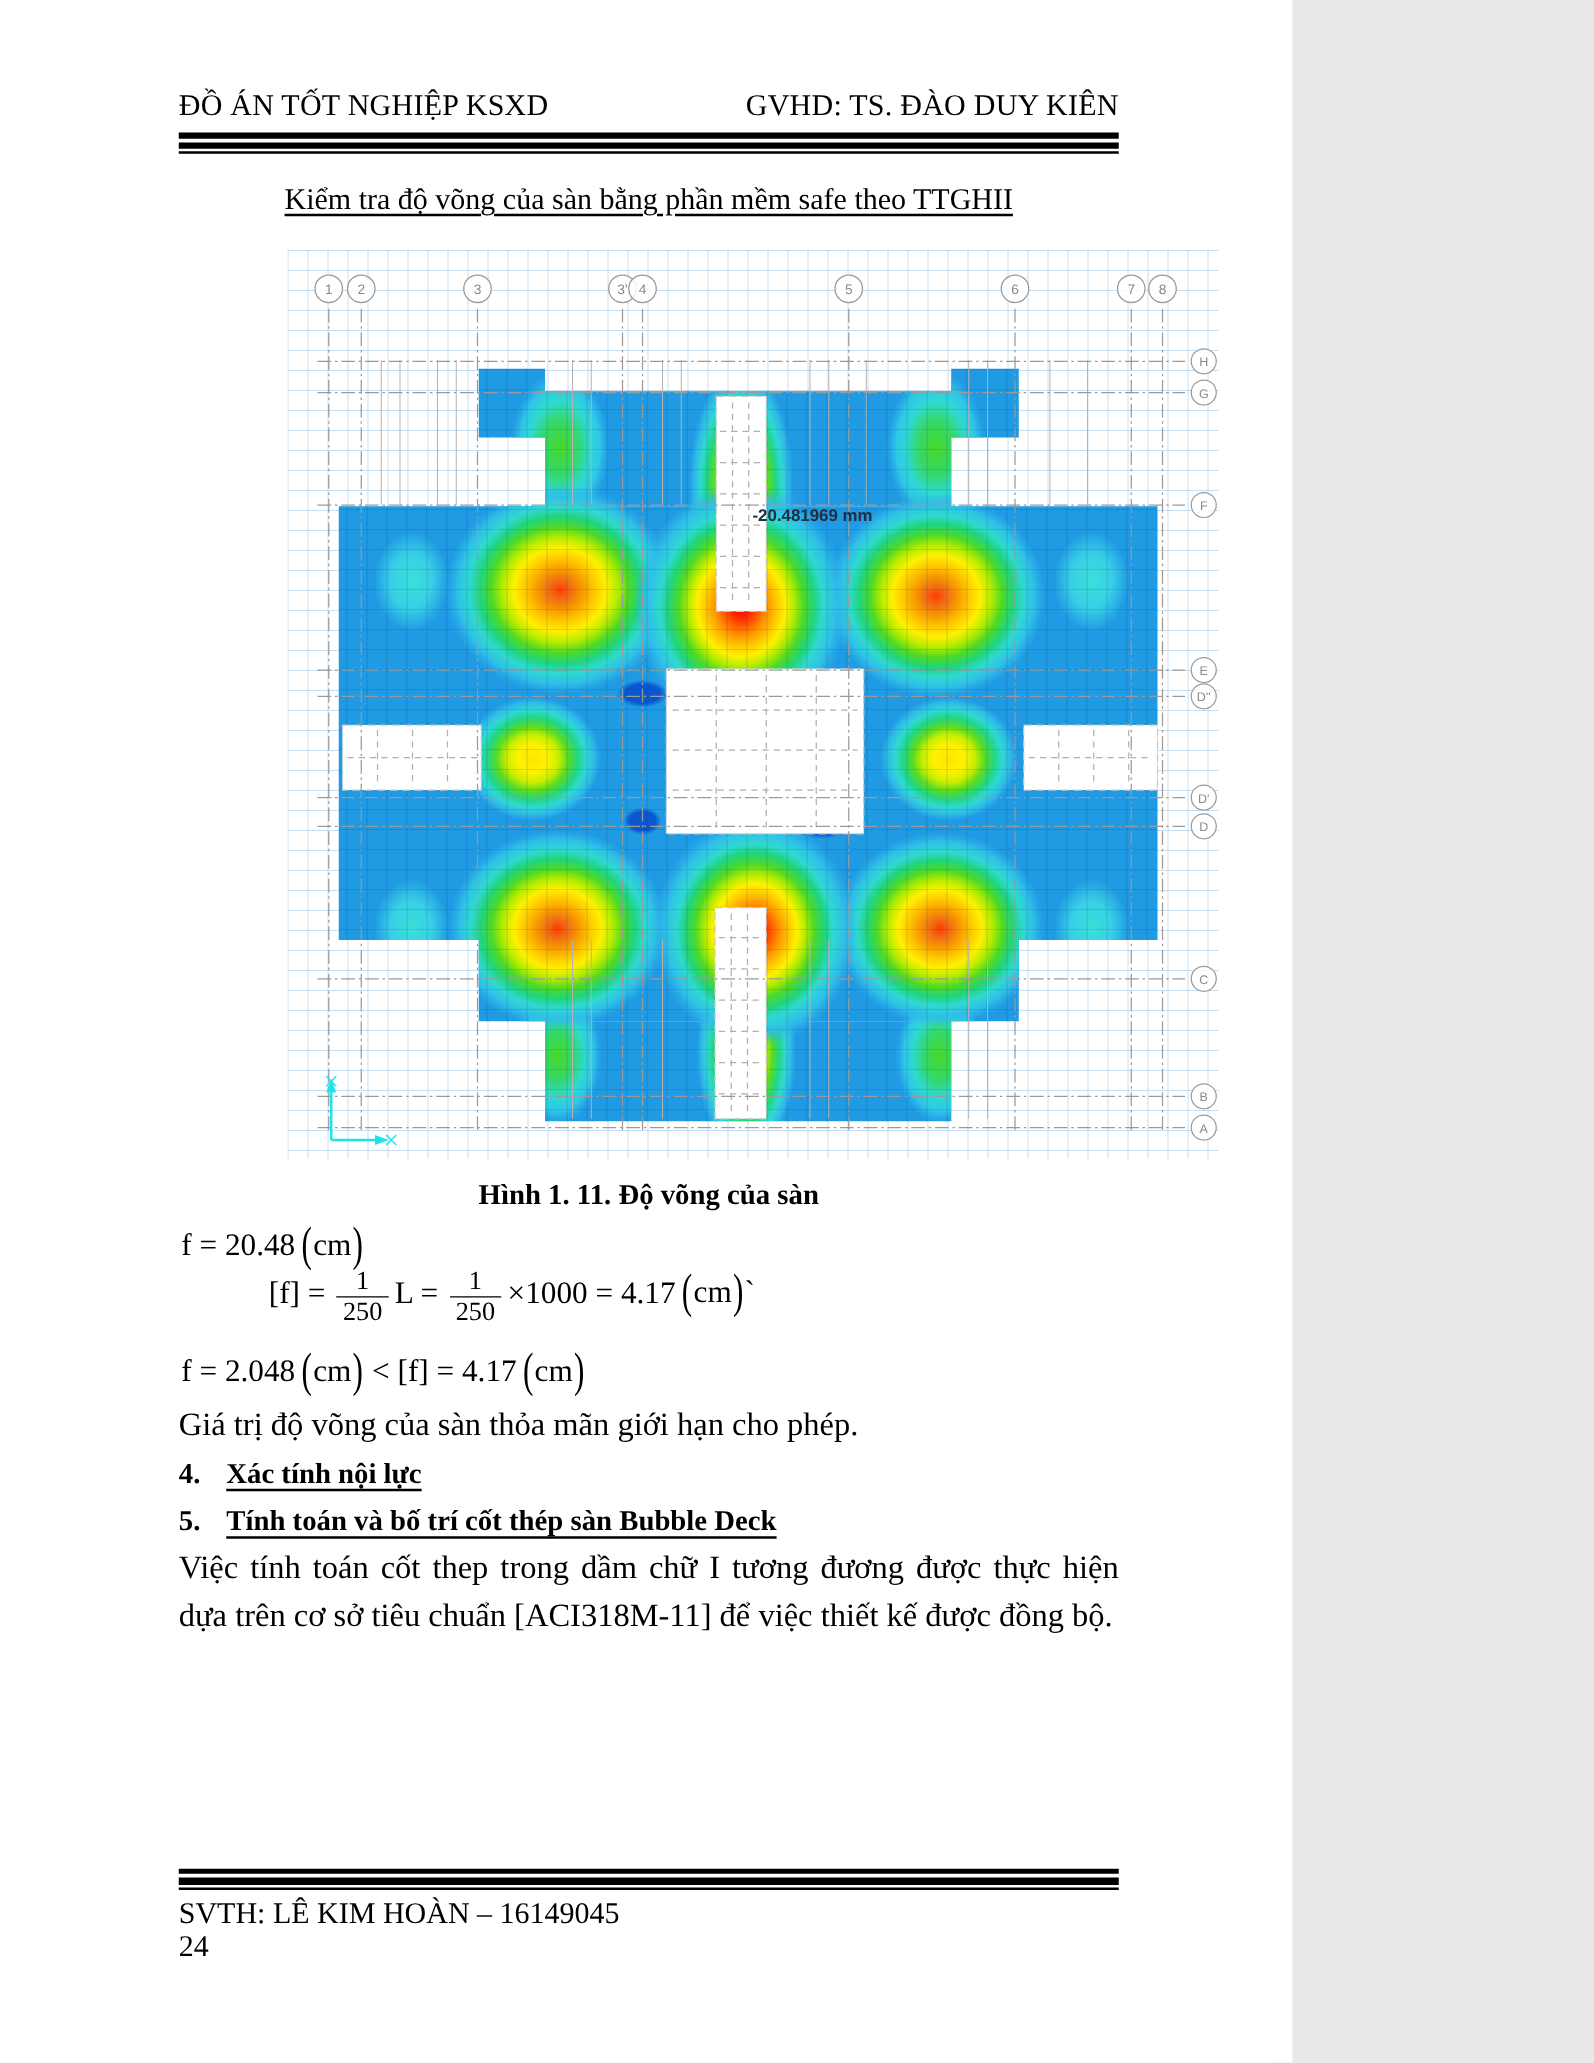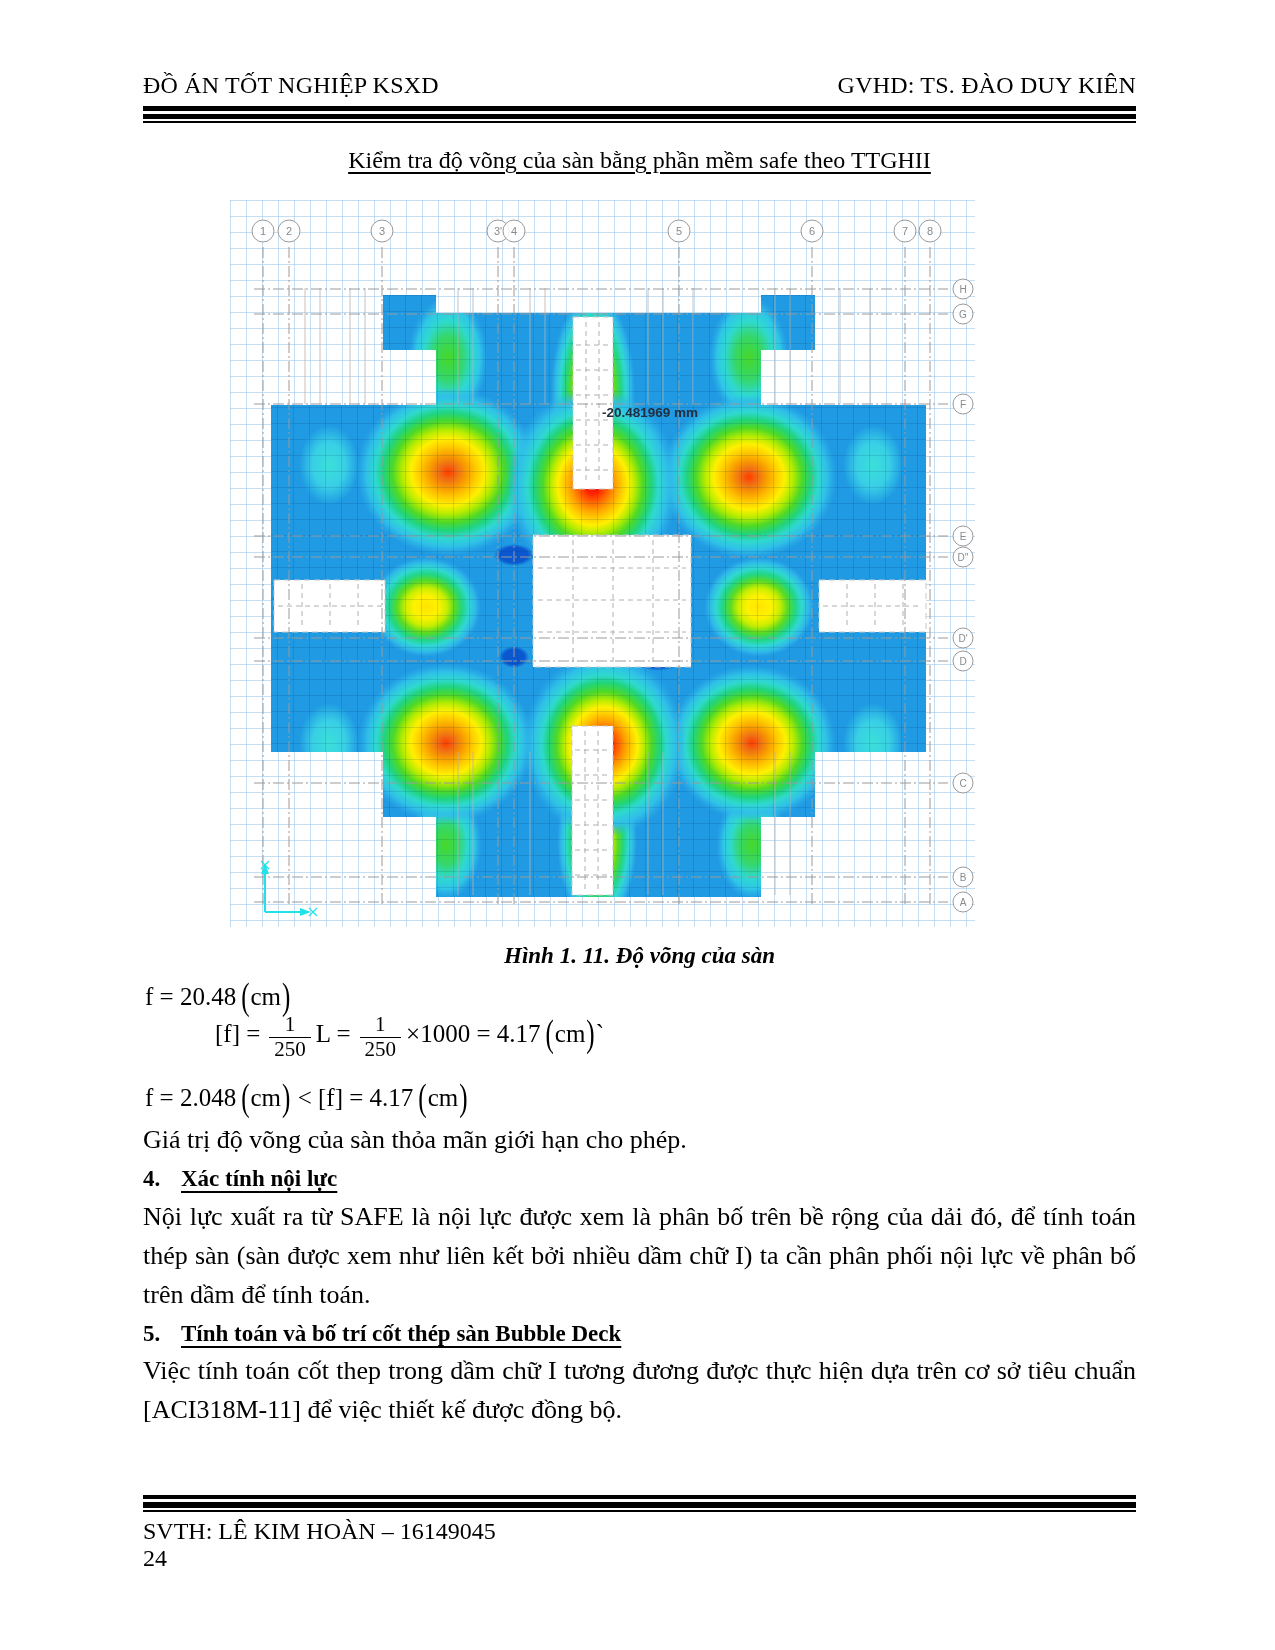--- a/index.html
+++ b/index.html
@@ -1,37 +1,37 @@
 <!DOCTYPE html>
 <html><head>
 <meta charset="utf-8">
 <style>
   html,body{margin:0;padding:0;background:#e8e8e8;}
-  .page{position:relative;width:1275px;height:1650px;background:#ffffff;
+  .page{position:relative;width:1034px;height:1650px;background:#ffffff;
         font-family:"Liberation Serif",serif;color:#000;overflow:hidden;}
   .content{padding:72px 139px 0 143px;}
   .hdr-row{display:flex;justify-content:space-between;align-items:baseline;
            font-size:24px;letter-spacing:.2px;}
   .rule-triple{margin-top:7px;}
   .rule-triple .b1{height:5px;background:#000;}
   .rule-triple .g1{height:3px;}
   .rule-triple .b2{height:5px;background:#000;}
   .rule-triple .g2{height:2px;}
   .rule-triple .b3{height:2px;background:#000;}
   .doc-title{margin-top:24px;text-align:center;font-size:24px;font-weight:normal;}
   .doc-title span{text-decoration:underline;text-decoration-thickness:2px;text-underline-offset:4px;}
 
   
   .fig-wrap{position:relative;margin:26px 0 0 87px;width:745px;height:727px;
      background-color:#fff;
      background-image:linear-gradient(to right, rgba(150,195,232,.55) 1px, transparent 1px),
                       linear-gradient(to bottom, rgba(150,195,232,.55) 1px, transparent 1px);
      background-size:16px 16px;}
   .fig-wrap svg{position:absolute;inset:0;display:block;}
-  .fig-caption{margin-top:16px;text-align:center;font-size:23px;font-weight:bold;font-style:italic;}
+  .fig-caption{margin-top:16px;text-align:center;font-size:23px;font-weight:bold;}
 
   
   .math{font-size:25px;white-space:nowrap;}
   .math .tok{margin-right:4px;}
   .math .paren{display:inline-block;transform:scaleY(1.55);transform-origin:center;
                font-weight:400;margin:0 1px;}
   .frac{display:inline-block;vertical-align:-14px;text-align:center;font-size:21px;
         line-height:1.12;margin:0 5px;}
   .frac .num{display:block;padding:0 5px;}
   .frac .den{display:block;border-top:1.5px solid #000;padding:0 5px;}
@@ -323,21 +323,20 @@
       <span class="tok">f = 2.048</span><span class="paren">(</span><span>cm</span><span class="paren">)</span>
       <span class="tok">&lt; [f] = 4.17</span><span class="paren">(</span><span>cm</span><span class="paren">)</span>
     </div>
 
     <div class="para satisfy">Giá trị độ võng của sàn thỏa mãn giới hạn cho phép.</div>
 
     <div class="sec-head">
       <span class="num">4.</span>
       <span class="txt">Xác tính nội lực</span>
     </div>
-    <div class="para">Nội lực xuất ra từ SAFE là nội lực được xem là phân bố trên bề rộng của dải đó, để tính toán thép sàn (sàn được xem như liên kết bởi nhiều dầm chữ I) ta cần phân phối nội lực về phân bố trên dầm để tính toán.</div>
 
     <div class="sec-head">
       <span class="num">5.</span>
       <span class="txt">Tính toán và bố trí cốt thép sàn Bubble Deck</span>
     </div>
     <div class="para">Việc tính toán cốt thep trong dầm chữ I tương đương được thực hiện dựa trên cơ sở tiêu chuẩn [ACI318M-11] để việc thiết kế được đồng bộ.</div>
   </div>
 
   <div class="footer">
     <div class="rule-triple">

